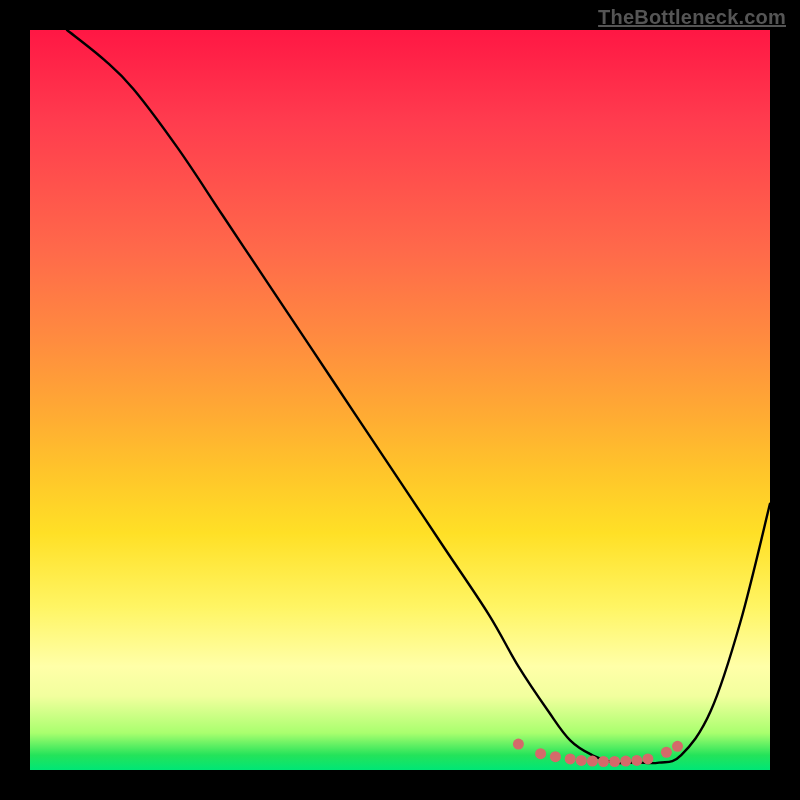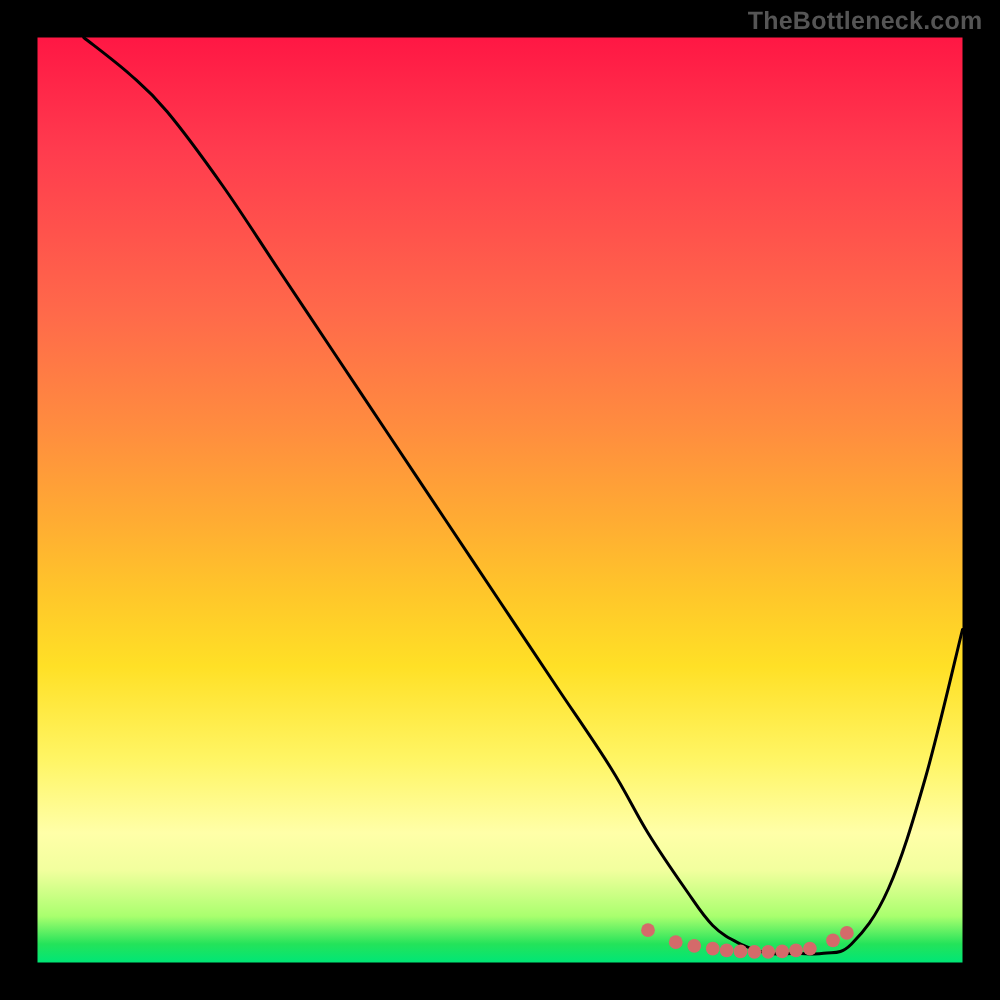--- a/index.html
+++ b/index.html
@@ -45,20 +45,21 @@
   }
   .watermark {
     position: absolute;
     top: 6px;
     right: 14px;
     color: #555;
     font-size: 20px;
     font-weight: 600;
     letter-spacing: 0.2px;
     user-select: none;
+    text-decoration: underline;
   }
   svg.curve {
     position: absolute;
     top: 30px;
     left: 30px;
     width: 740px;
     height: 740px;
     overflow: visible;
   }
 </style>

